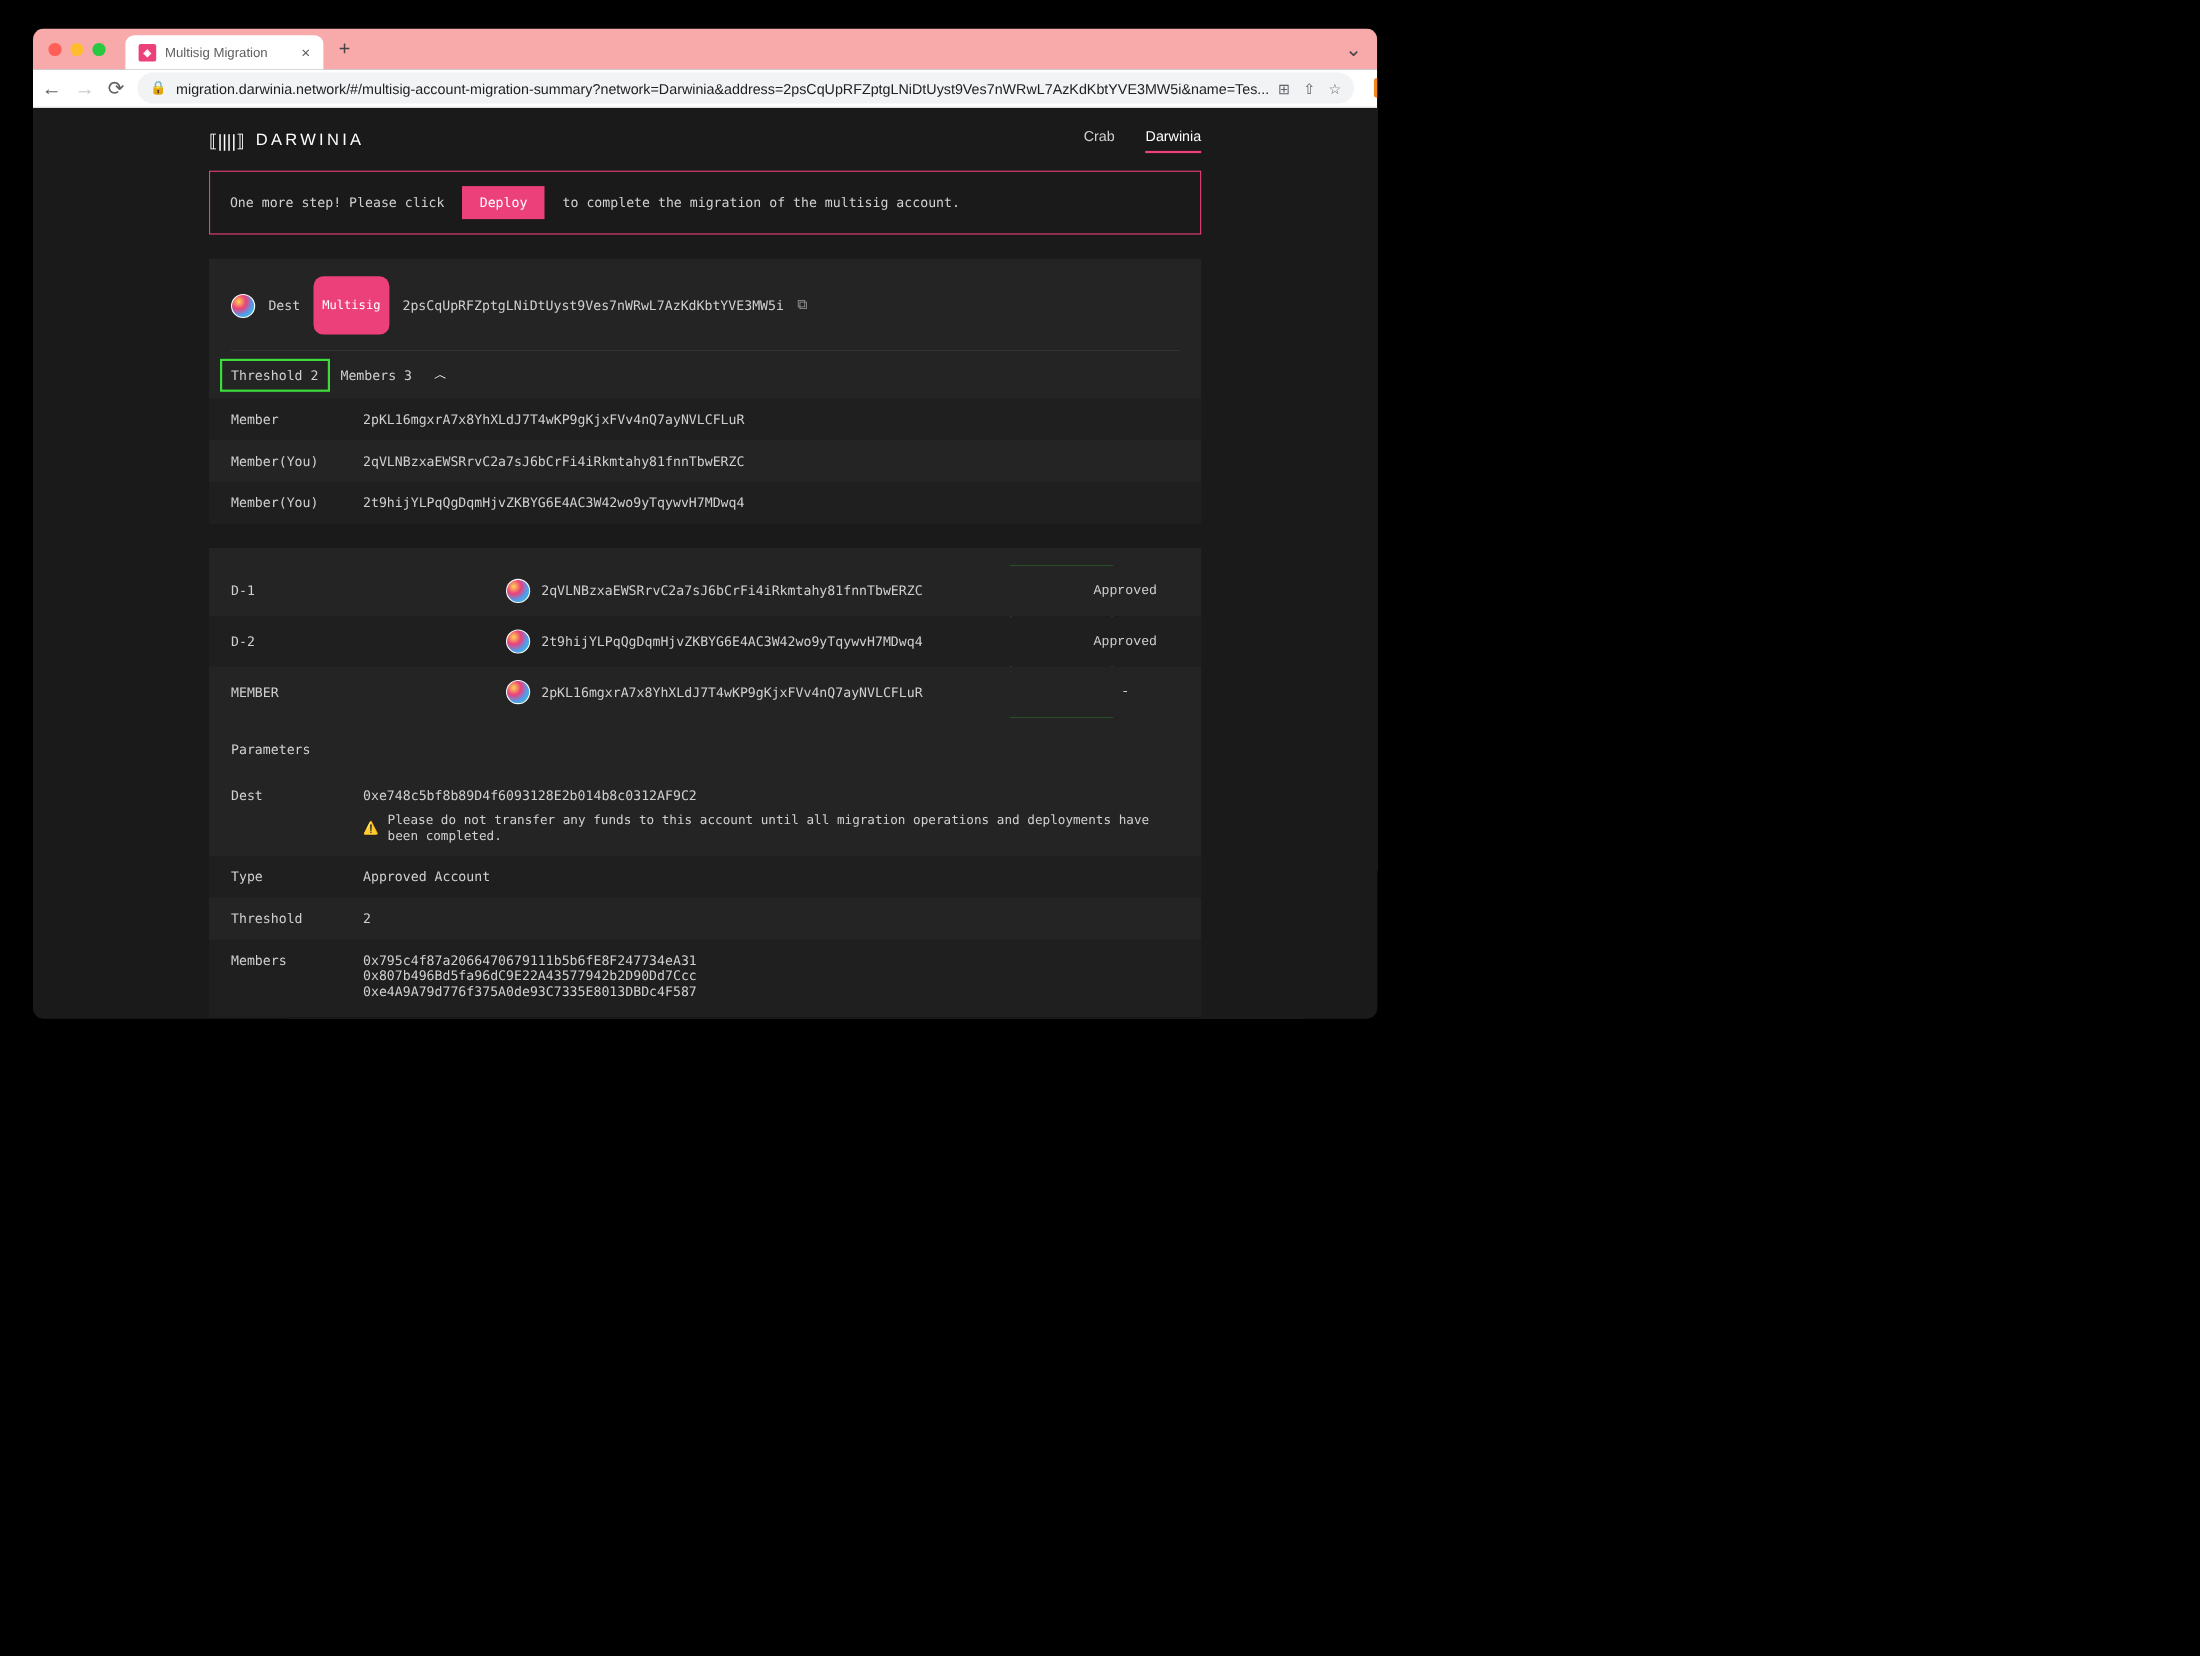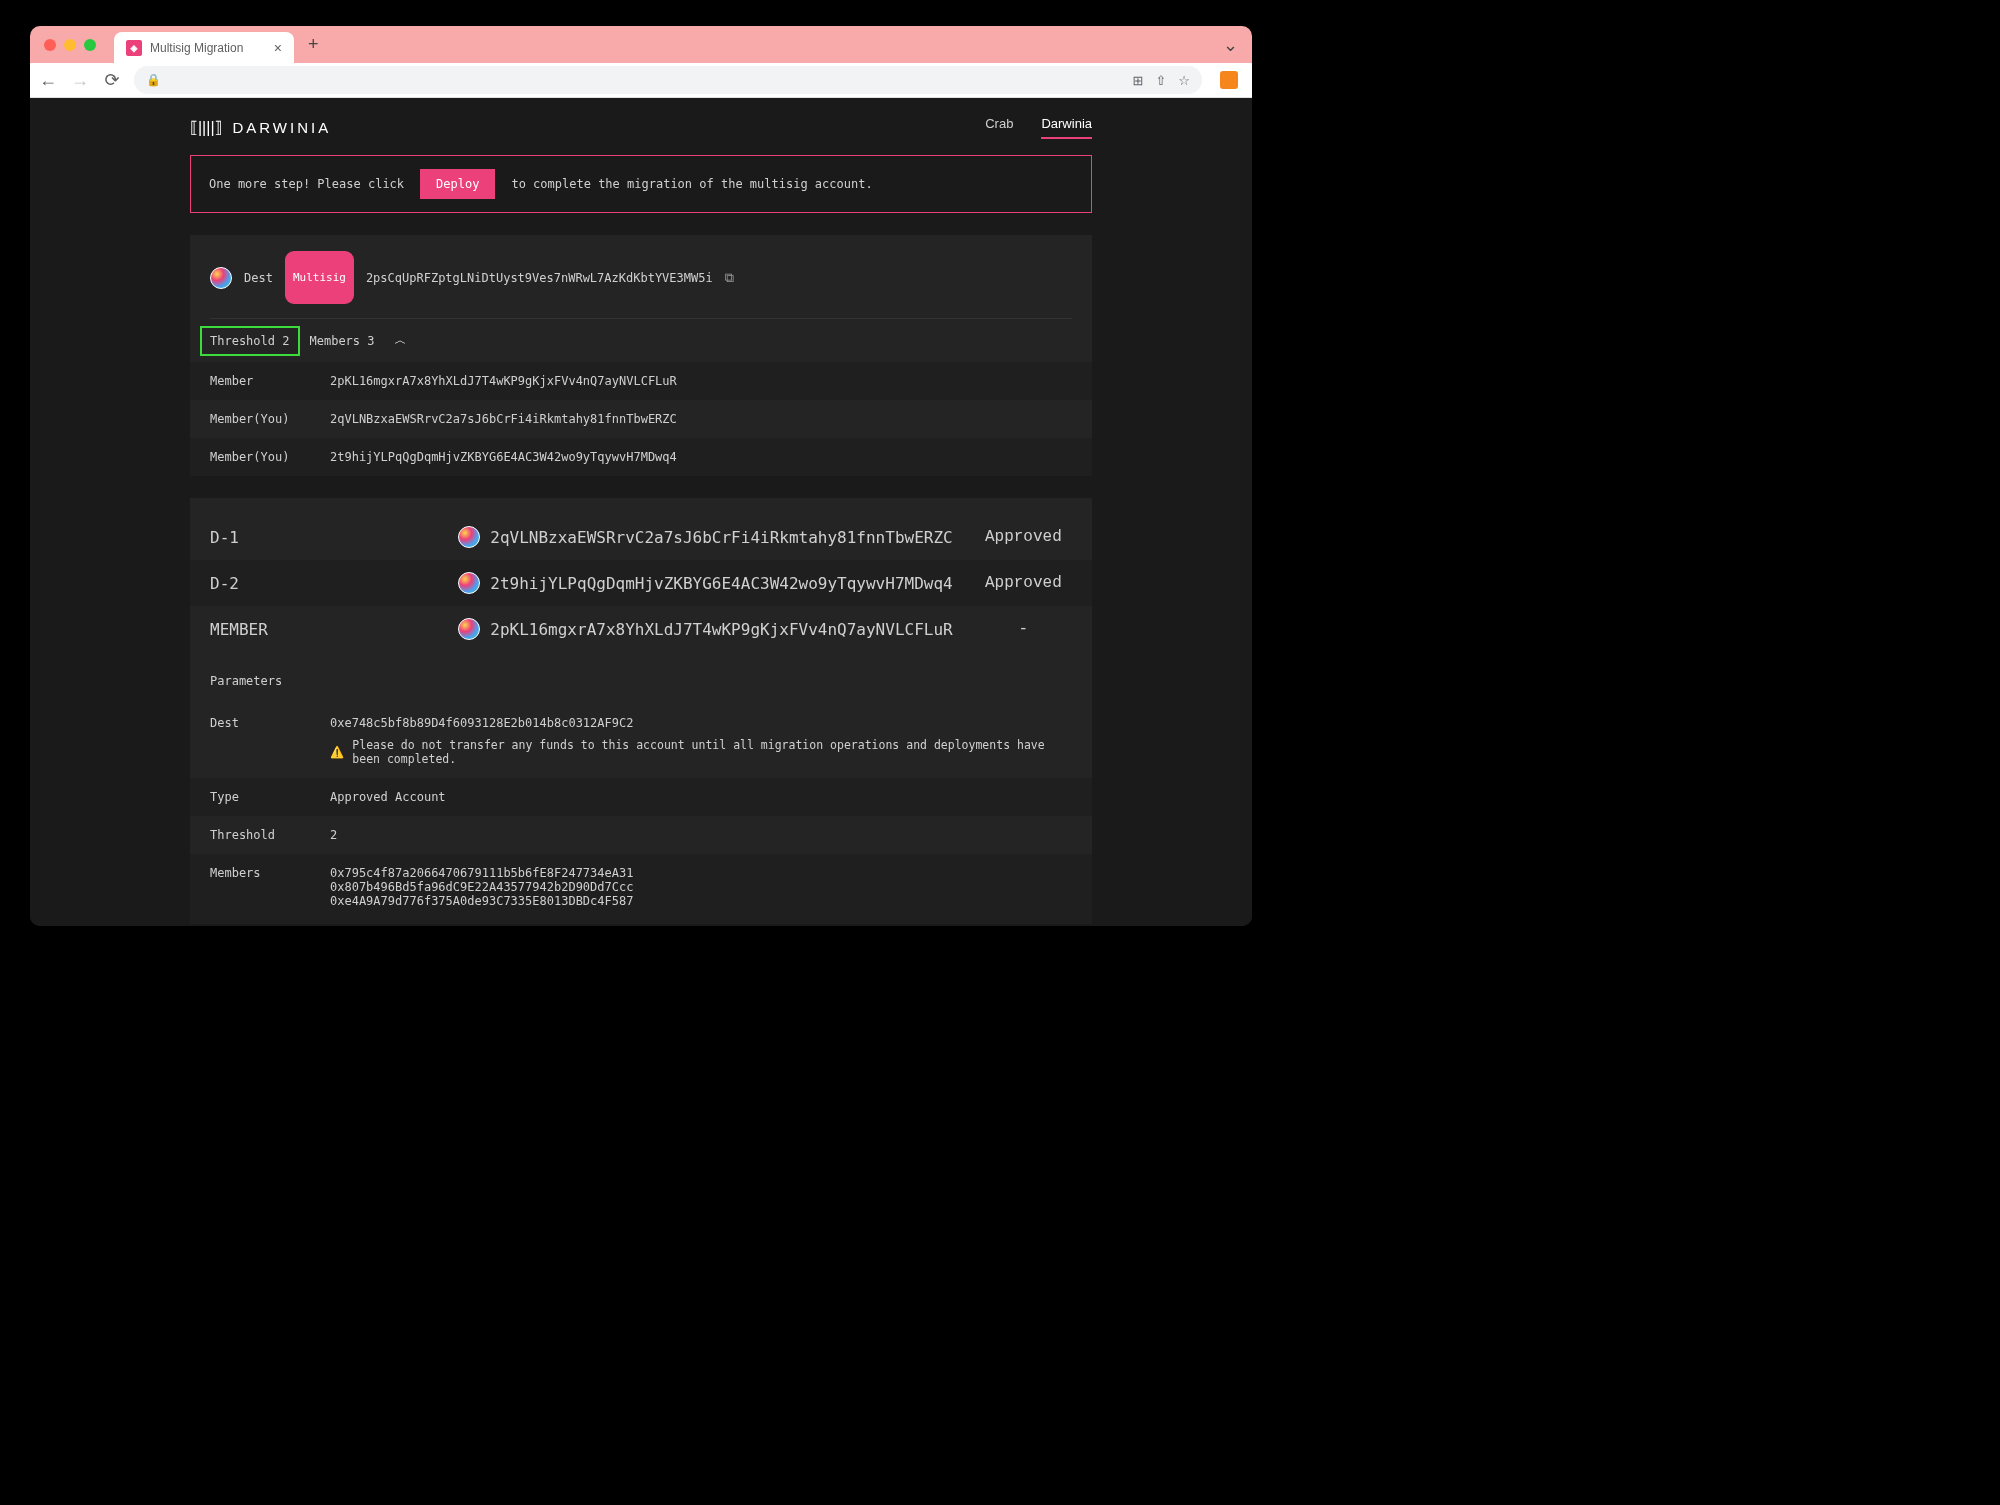--- a/index.html
+++ b/index.html
@@ -187,21 +187,21 @@
   color: #d0d0d0;
   padding: 6px 0 16px 0;
 }
 .progress-table { margin: 0 -20px; position:relative; }
 .progress-row {
   display: flex;
   align-items: center;
   padding: 12px 20px;
   background: #1f1f1f;
   font-family: 'Menlo', monospace;
-  font-size: 16px;
+  font-size: 12px;
   color: #d0d0d0;
   position:relative;
 }
 .progress-row:nth-child(even) { background:#242424; }
 .prog-id { width: 250px; }
 .prog-addr { display:flex; align-items:center; gap:10px; flex:1; }
 .prog-status { width: 120px; text-align:center; padding-left: 22px; font-family: Liberation Mono, monospace; }
 .status-highlight {
   position: absolute;
   right: 80px;
@@ -252,20 +252,21 @@
     <span class="new-tab">+</span>
     <span style="margin-left:auto; color:#444; font-size:18px; cursor:pointer;">⌄</span>
   </div>
 
   <div class="address-bar">
     <span class="nav-btn">←</span>
     <span class="nav-btn disabled">→</span>
     <span class="nav-btn">⟳</span>
     <div class="url-field">
       <span class="lock-icon">🔒</span>
+      <span style="white-space:nowrap; overflow:hidden; text-overflow:ellipsis;">migration.darwinia.network/#/multisig-account-migration-summary?network=Darwinia&amp;address=2psCqUpRFZptgLNiDtUyst9Ves7nWRwL7AzKdKbtYVE3MW5i&amp;name=Tes...</span>
       <span style="margin-left:auto; display:flex; gap:12px; color:#5f6368;">
         <span>⊞</span>
         <span>⇧</span>
         <span>☆</span>
       </span>
     </div>
     <div class="toolbar-icons">
       <div class="ext-icon" style="background:#f6851b;"></div>
 
     </div>

